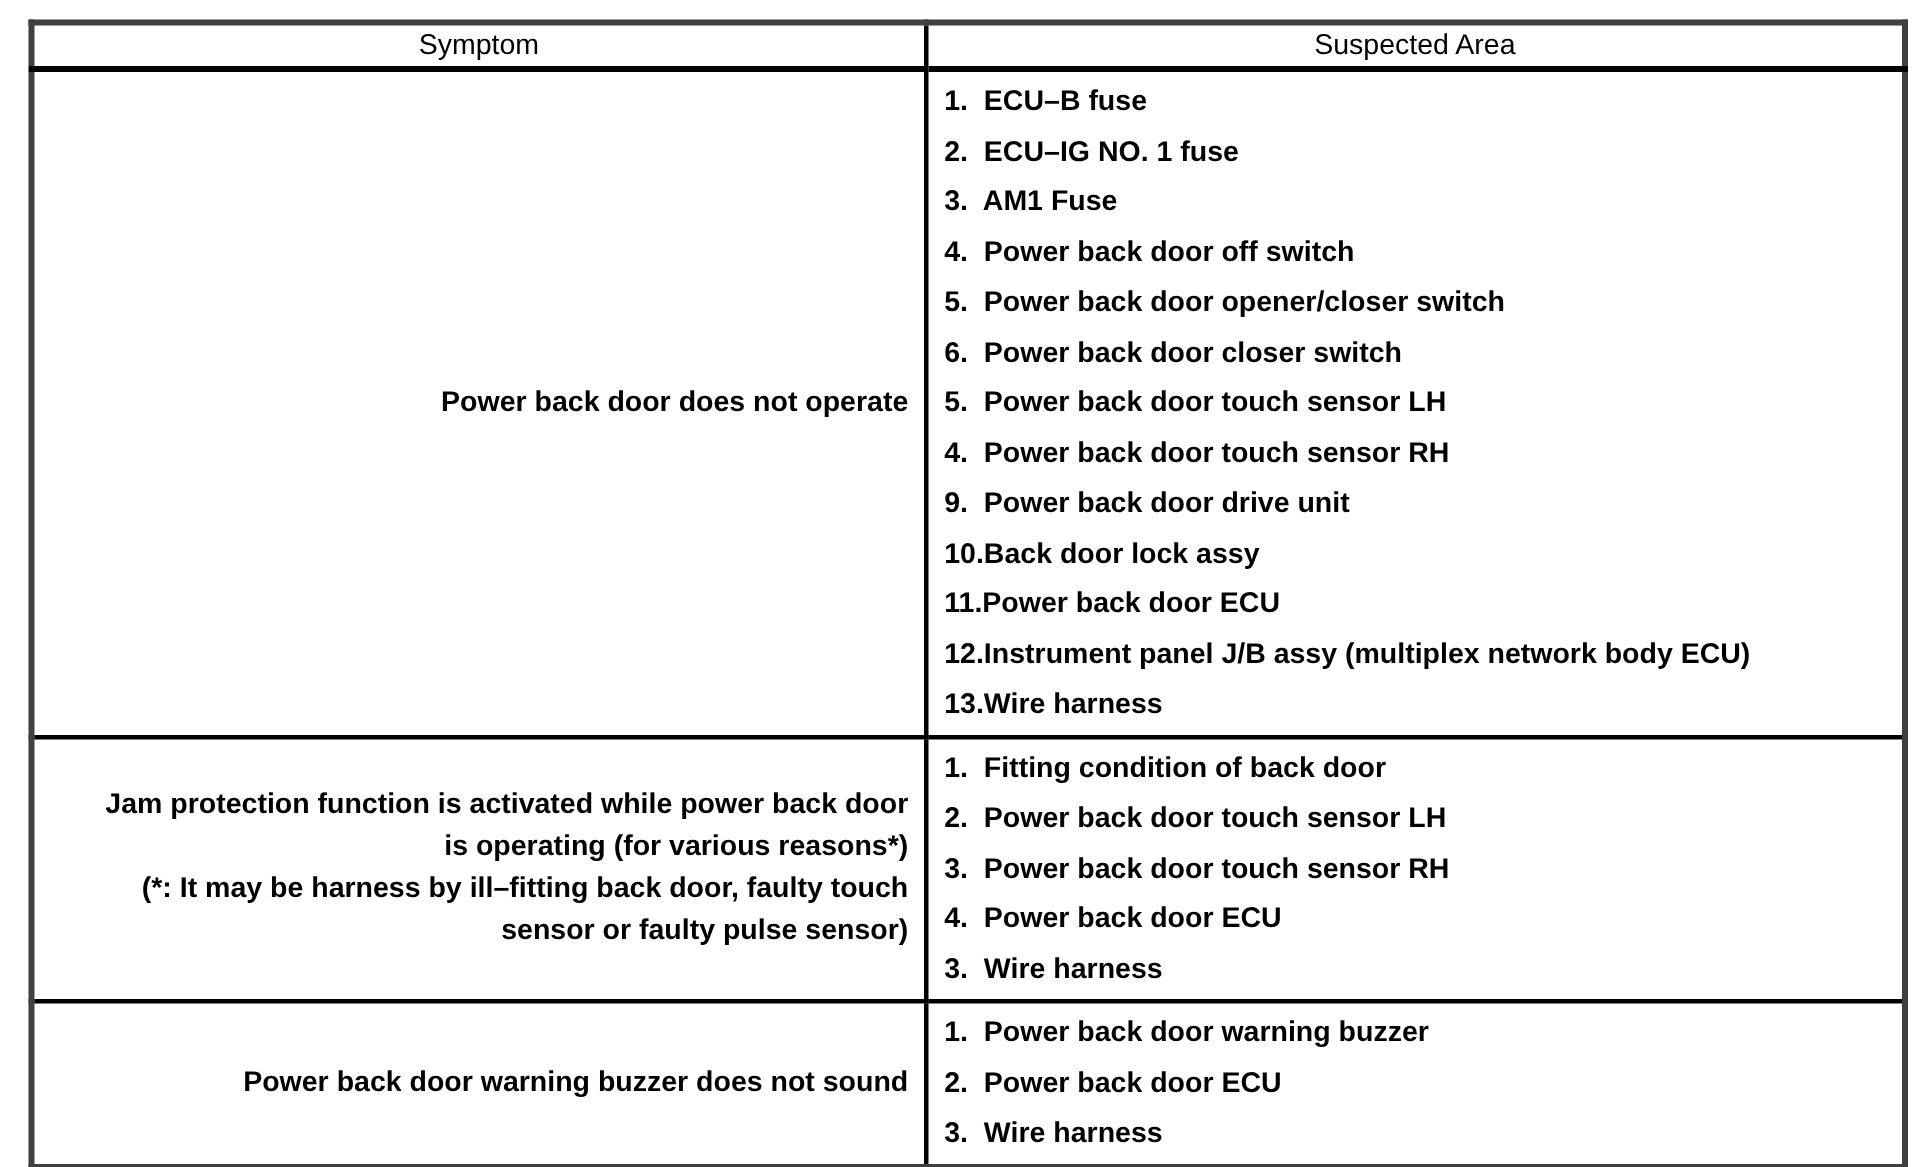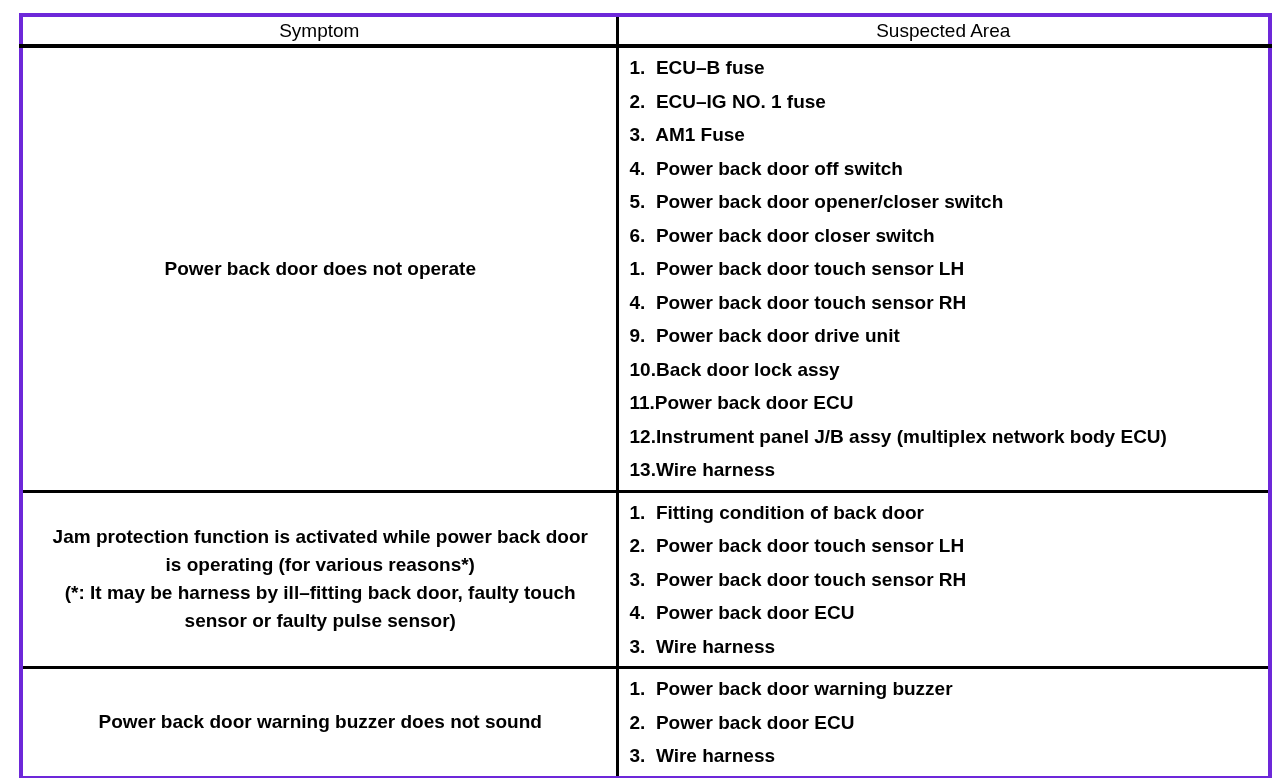--- a/index.html
+++ b/index.html
@@ -19,39 +19,39 @@
   table.diag-table {
     position: absolute;
     left: 19px;
     top: 13px;
     width: 1249px;
     border-collapse: collapse;
     table-layout: fixed;
     font-size: 19px;
     color: #000000;
     background: #ffffff;
-    border: 4px solid #6d28d9;
+    border: 4px solid #404040;
   }
   table.diag-table th,
   table.diag-table td {
     border: 3px solid #000000;
     background: #ffffff;
     font-weight: bold;
   }
   table.diag-table th {
     font-weight: normal;
     text-align: center;
     height: 27px;
     padding: 0;
     border-bottom-width: 4px;
     font-size: 19px;
   }
   td.symptom-cell {
     vertical-align: middle;
-    text-align: center;
+    text-align: right;
     padding: 6px 10px 6px 12px;
     line-height: 28px;
   }
   td.suspected-cell {
     vertical-align: top;
     padding: 3px 4px 3px 11px;
   }
   .symptom-line {
     line-height: 28px;
   }
@@ -80,21 +80,21 @@
     <td class="symptom-cell">
             <div class="symptom-line">Power back door does not operate</div>
           </td>
     <td class="suspected-cell">
             <div class="suspected-item">1.  ECU–B fuse</div>
             <div class="suspected-item">2.  ECU–IG NO. 1 fuse</div>
             <div class="suspected-item">3.  AM1 Fuse</div>
             <div class="suspected-item">4.  Power back door off switch</div>
             <div class="suspected-item">5.  Power back door opener/closer switch</div>
             <div class="suspected-item">6.  Power back door closer switch</div>
-            <div class="suspected-item">1.  Power back door touch sensor LH</div>
+            <div class="suspected-item">5.  Power back door touch sensor LH</div>
             <div class="suspected-item">4.  Power back door touch sensor RH</div>
             <div class="suspected-item">9.  Power back door drive unit</div>
             <div class="suspected-item">10.Back door lock assy</div>
             <div class="suspected-item">11.Power back door ECU</div>
             <div class="suspected-item">12.Instrument panel J/B assy (multiplex network body ECU)</div>
             <div class="suspected-item">13.Wire harness</div>
           </td>
   </tr>
         <tr>
     <td class="symptom-cell">

